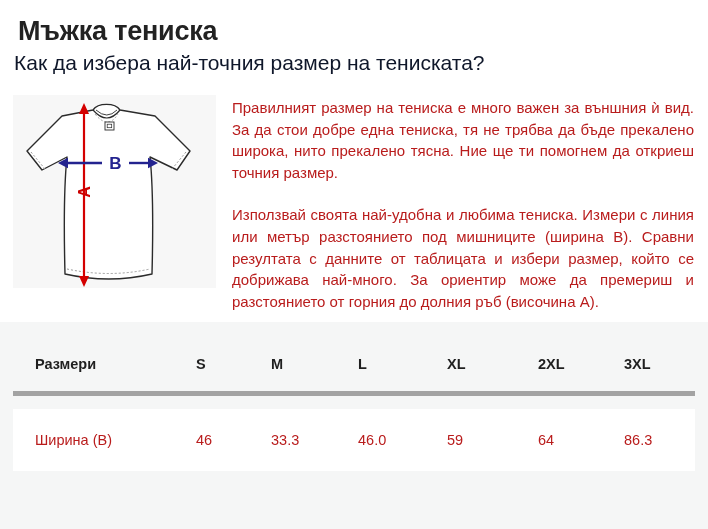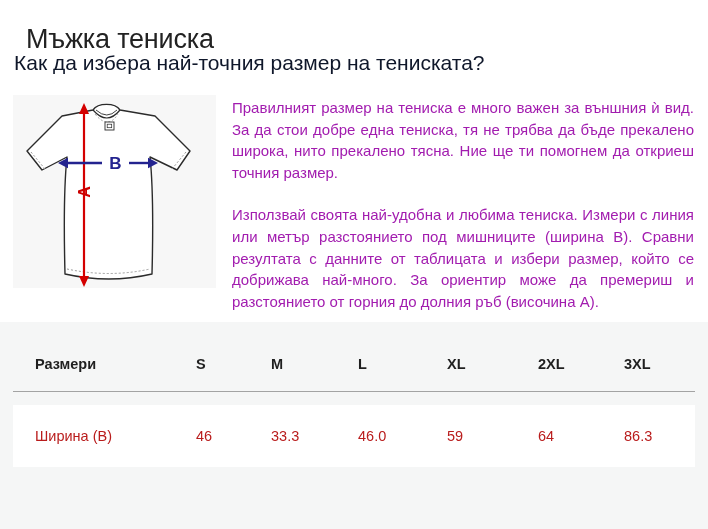--- a/index.html
+++ b/index.html
@@ -4,53 +4,53 @@
 <style>
   html, body { margin: 0; padding: 0; }
   body {
     width: 708px; height: 529px;
     background: #ffffff;
     font-family: "Liberation Sans", sans-serif;
     position: relative;
     overflow: hidden;
   }
   .page-title {
-    position: absolute; left: 14px; top: 12px; margin: 12px;
-    font-size: 27px; font-weight: 400; color: #222222; letter-spacing: -0.2px;
+    position: absolute; left: 14px; top: 12px; margin: 4px;
+    font-size: 27px; font-weight: 700; color: #222222; letter-spacing: -0.2px;
   }
   .page-subtitle {
     position: absolute; left: 14px; top: 51px; margin: 0;
     font-size: 21px; font-weight: 400; color: #0f172a;
   }
   .diagram {
     position: absolute; left: 13px; top: 95px;
     width: 203px; height: 193px; background: #f7f7f7;
   }
   .intro {
     position: absolute; left: 232px; top: 97px; width: 462px;
   }
   .intro p {
     margin: 0; font-size: 15px; line-height: 21.6px;
-    color: #a21caf; text-align: justify;
+    color: #b91c1c; text-align: justify;
   }
   .intro p + p { margin-top: 21px; }
   .table-section {
     position: absolute; left: 0; top: 322px;
     width: 708px; height: 207px; background: #f5f6f6;
   }
   table.size-table {
     border-collapse: separate; border-spacing: 0; table-layout: fixed;
     width: 682px; margin-left: 13px;
   }
   .size-table th, .size-table td {
     font-size: 14.5px; text-align: left; padding: 0; overflow: hidden;
   }
   .size-table thead th {
     height: 55px; vertical-align: middle; padding-top: 14px;
-    border-bottom: 1px solid #a3a3a3;
+    border-bottom: 5px solid #a3a3a3;
     font-weight: 700; color: #1f1f1f;
   }
   .size-table tr.spacer-row td { height: 13px; border: 0; }
   .size-table tr.data-row td { color: #b91c1c; }
   .size-table tr.data-row-1 { background: #ffffff; }
   .size-table tr.data-row-1 td { height: 62px; }
   .size-table tr.data-row-2 { background: #fbfcfc; }
   .size-table tr.data-row-2 td { height: 63px; }
   .size-table th.label-col, .size-table td.label-col { padding-left: 22px; }
   svg text { font-family: "Liberation Sans", sans-serif; }

